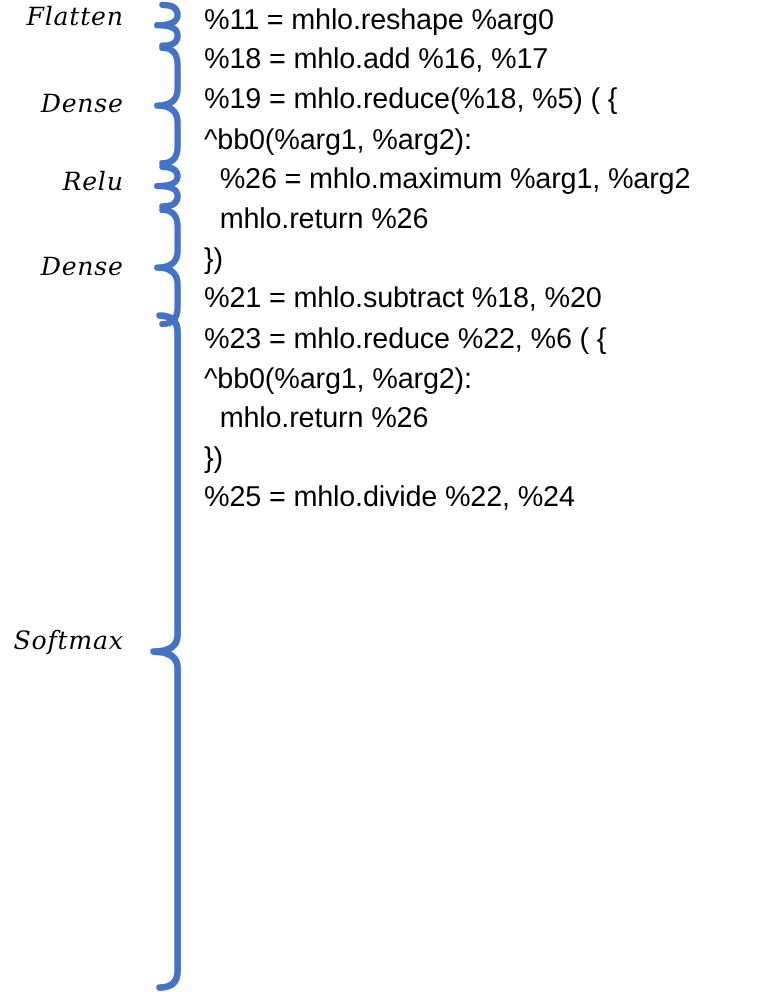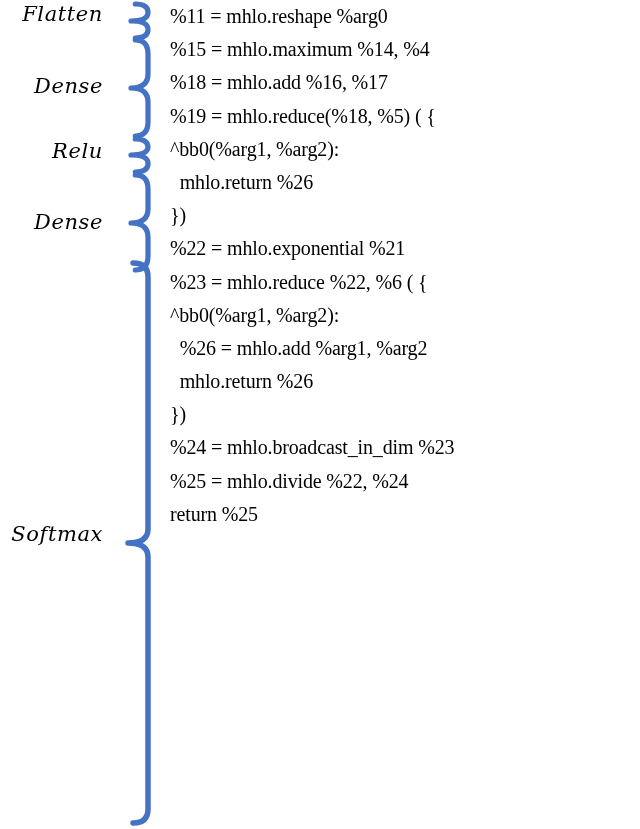--- a/index.html
+++ b/index.html
@@ -51,22 +51,22 @@
   
   #code-block {
     position: absolute;
     left: 170px;
     top: 0px;
     width: 470px;
   }
   .code-line {
     height: 33.2px;
     line-height: 33.2px;
-    font-family: Liberation Serif, serif;
-    font-size: 20px;
+    font-family: Liberation Sans, sans-serif;
+    font-size: 24px;
     color: #000000;
     white-space: pre;
     letter-spacing: -0.15px;
   }
 </style>
 </head>
 <body>
 
 <div id="figure">
 
@@ -79,30 +79,27 @@
     </svg>
 
   <div class="group-label" style="top:4px;">Flatten</div>
   <div class="group-label" style="top:76px;">Dense</div>
   <div class="group-label" style="top:141px;">Relu</div>
   <div class="group-label" style="top:212px;">Dense</div>
   <div class="group-label" style="top:524px;">Softmax</div>
 
   <div id="code-block">
       <div class="code-line">%11 = mhlo.reshape %arg0</div>
-      <div class="code-line">%15 = mhlo.maximum %14, %4</div>
       <div class="code-line">%18 = mhlo.add %16, %17</div>
       <div class="code-line">%19 = mhlo.reduce(%18, %5) ( {</div>
       <div class="code-line">^bb0(%arg1, %arg2):</div>
+      <div class="code-line">  %26 = mhlo.maximum %arg1, %arg2</div>
       <div class="code-line">  mhlo.return %26</div>
       <div class="code-line">})</div>
-      <div class="code-line">%22 = mhlo.exponential %21</div>
+      <div class="code-line">%21 = mhlo.subtract %18, %20</div>
       <div class="code-line">%23 = mhlo.reduce %22, %6 ( {</div>
       <div class="code-line">^bb0(%arg1, %arg2):</div>
-      <div class="code-line">  %26 = mhlo.add %arg1, %arg2</div>
       <div class="code-line">  mhlo.return %26</div>
       <div class="code-line">})</div>
-      <div class="code-line">%24 = mhlo.broadcast_in_dim %23</div>
       <div class="code-line">%25 = mhlo.divide %22, %24</div>
-      <div class="code-line">return %25</div>
     </div>
 
 </div>
 
 </body></html>

